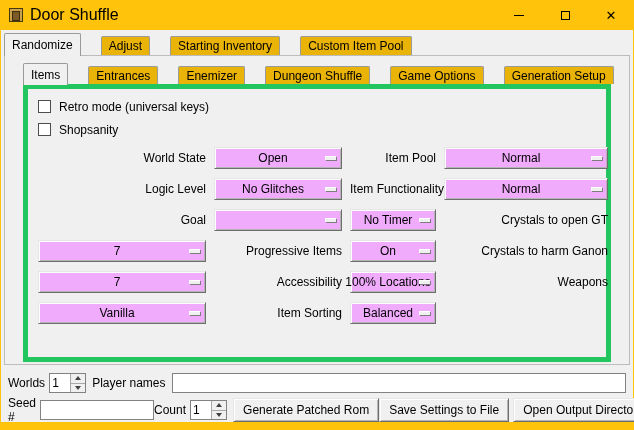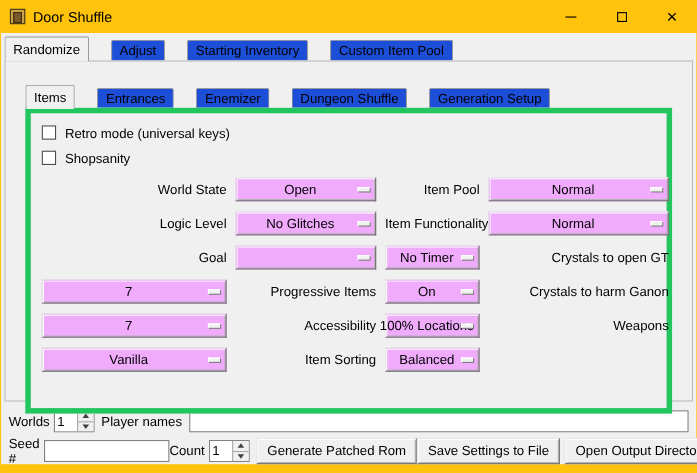--- a/index.html
+++ b/index.html
@@ -3,40 +3,40 @@
 <meta charset="utf-8">
 <style>
   *{margin:0;padding:0;box-sizing:border-box;}
   html,body{width:634px;height:430px;background:#fff;}
   .window{width:634px;height:430px;background:#ffc30b;position:relative;overflow:hidden;
           font-family:"Liberation Sans",sans-serif;font-size:12px;color:#000;}
   
   .titlebar{height:30px;display:flex;align-items:center;padding-left:9px;}
   .app-icon{width:14px;height:14px;margin-right:7px;position:relative;background:#c9a24a;border:1px solid #4a3a10;}
   .app-icon::after{content:"";position:absolute;left:2px;top:2px;right:2px;bottom:0;background:#7a5a26;border:1px solid #3c2d0d;}
-  .title-text{font-size:13px;}
+  .title-text{font-size:16px;}
   .win-controls{margin-left:auto;display:flex;height:100%;}
   .win-btn{width:46px;height:30px;display:flex;align-items:center;justify-content:center;cursor:default;}
   .glyph-min{width:10px;height:1px;border-bottom:1px solid #000;}
   .glyph-max{width:9px;height:9px;border:1px solid #000;}
   .glyph-close{font-size:13px;line-height:1;}
   
   .client{position:absolute;left:1px;right:1px;top:30px;bottom:8px;background:#f0f0f0;}
   
   .tabs-row{display:flex;align-items:flex-end;gap:19px;}
   .tabs-outer{padding-left:3px;height:24px;margin-top:1px;}
   .tabs-inner{padding-left:18px;height:23px;}
-  .tab{background:#1d4ed8;border:1px solid #9a9a9a;border-bottom:none;padding:0 7px;
+  .tab{background:#eab308;border:1px solid #9a9a9a;border-bottom:none;padding:0 7px;
        display:flex;align-items:center;position:relative;margin-right:1px;height:19px;
        border-top-left-radius:2px;border-top-right-radius:2px;white-space:nowrap;}
   .tab.active{height:23px;background:#f0f0f0;z-index:3;margin-bottom:-1px;}
   .tabs-inner .tab{height:18px;}
   .tabs-inner .tab.active{height:22px;}
   .pane-outer{position:relative;margin:0 3px;height:310px;background:#f0f0f0;
-              border:1px solid #bcbcbc;padding-top:19px;}
+              border:1px solid #bcbcbc;padding-top:5px;}
   .pane-inner{position:relative;margin:0 18px;height:278px;background:#f0f0f0;
               border:5px solid #22c55e;padding:6px 0 0 10px;}
   
   .cbrow{display:flex;align-items:center;height:23px;}
   .cb{width:13px;height:13px;background:#fff;border:1px solid #4d4d4d;margin-right:8px;flex:0 0 auto;}
   
   .ddgrid{display:grid;grid-template-columns:168px 128px 86px 164px;column-gap:8px;row-gap:9px;
           margin-top:6px;align-items:center;}
   .lbl{text-align:right;white-space:nowrap;}
   .om{position:relative;height:22px;display:flex;align-items:center;justify-content:center;
@@ -100,20 +100,21 @@
       <div class="tab">Custom Item Pool</div>
     </div>
 
     <div class="pane-outer">
 
       <div class="tabs-row tabs-inner">
         <div class="tab active">Items</div>
         <div class="tab">Entrances</div>
         <div class="tab">Enemizer</div>
         <div class="tab">Dungeon Shuffle</div>
+        <div class="tab">Game Options</div>
         <div class="tab">Generation Setup</div>
       </div>
 
       <div class="pane-inner">
 
         <div class="cbrow">
           <div class="cb"></div>
           <span>Retro mode (universal keys)</span>
         </div>
         <div class="cbrow">

